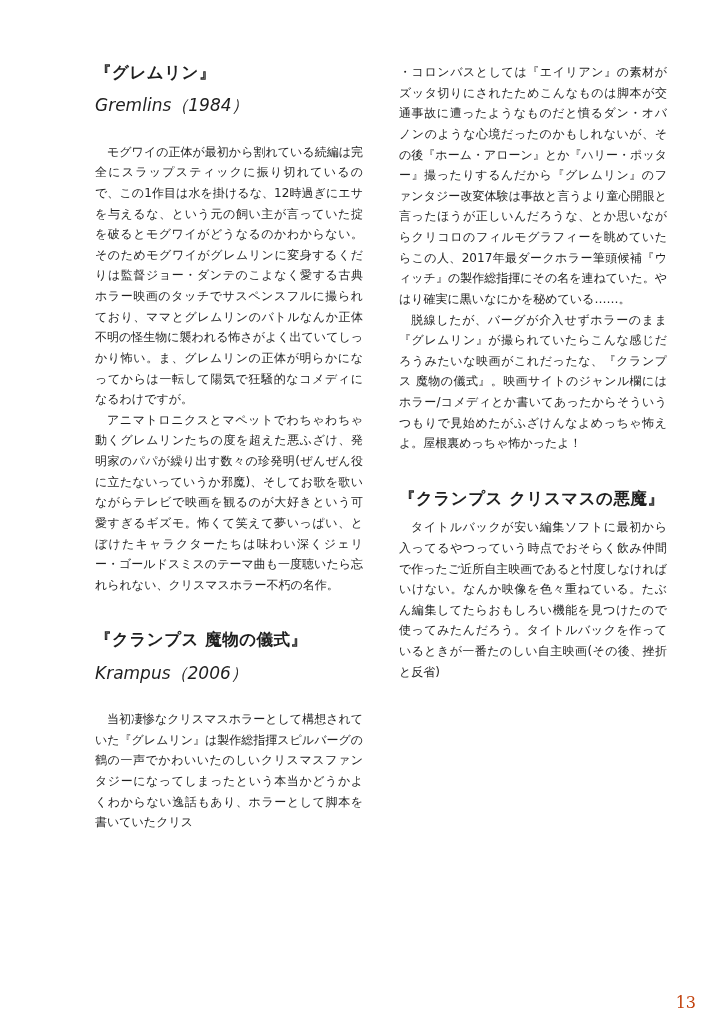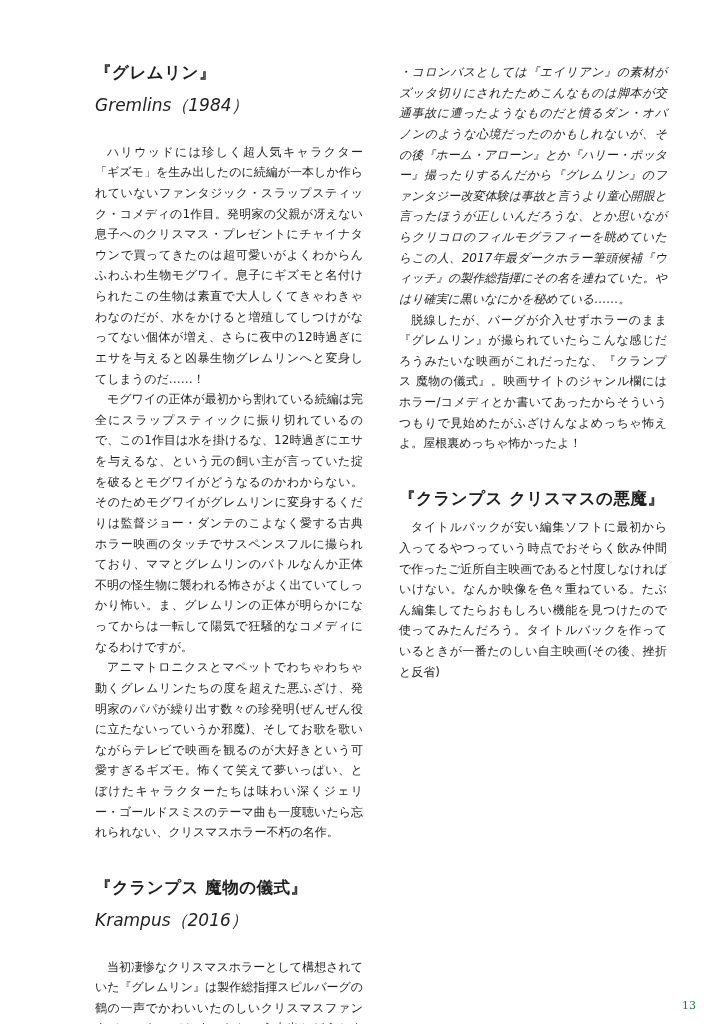--- a/index.html
+++ b/index.html
@@ -36,43 +36,42 @@
   .section-gap { margin-top: 34px; }
   .subtitle {
     font-style: italic;
     font-size: 17px;
     margin: 0 0 21px 0;
   }
   p.para {
     margin: 0;
     text-indent: 1em;
   }
-  p.para.no-indent { text-indent: 0; font-style: italic; }
+  p.para.no-indent { text-indent: 0; }
   .page-number {
     position: absolute;
     right: 26px;
     bottom: 12px;
-    font-size: 11px;
+    font-size: 16px;
     font-family: "DejaVu Serif", serif;
-    color: #15803d;
+    color: #c2410c;
   }
 </style>
 </head>
 <body>
 
 <div class="page">
 
   <div class="col col-left">
     <h2 class="heading">『グレムリン』</h2>
     <div class="subtitle">Gremlins（1984）</div>
-    <p class="para">ハリウッドには珍しく超人気キャラクター「ギズモ」を生み出したのに続編が一本しか作られていないファンタジック・スラップスティック・コメディの1作目。発明家の父親が冴えない息子へのクリスマス・プレゼントにチャイナタウンで買ってきたのは超可愛いがよくわからんふわふわ生物モグワイ。息子にギズモと名付けられたこの生物は素直で大人しくてきゃわきゃわなのだが、水をかけると増殖してしつけがなってない個体が増え、さらに夜中の12時過ぎにエサを与えると凶暴生物グレムリンへと変身してしまうのだ……！</p>
     <p class="para">モグワイの正体が最初から割れている続編は完全にスラップスティックに振り切れているので、この1作目は水を掛けるな、12時過ぎにエサを与えるな、という元の飼い主が言っていた掟を破るとモグワイがどうなるのかわからない。そのためモグワイがグレムリンに変身するくだりは監督ジョー・ダンテのこよなく愛する古典ホラー映画のタッチでサスペンスフルに撮られており、ママとグレムリンのバトルなんか正体不明の怪生物に襲われる怖さがよく出ていてしっかり怖い。ま、グレムリンの正体が明らかになってからは一転して陽気で狂騒的なコメディになるわけですが。</p>
     <p class="para">アニマトロニクスとマペットでわちゃわちゃ動くグレムリンたちの度を超えた悪ふざけ、発明家のパパが繰り出す数々の珍発明(ぜんぜん役に立たないっていうか邪魔)、そしてお歌を歌いながらテレビで映画を観るのが大好きという可愛すぎるギズモ。怖くて笑えて夢いっぱい、とぼけたキャラクターたちは味わい深くジェリー・ゴールドスミスのテーマ曲も一度聴いたら忘れられない、クリスマスホラー不朽の名作。</p>
     <h2 class="heading section-gap">『クランプス 魔物の儀式』</h2>
-    <div class="subtitle">Krampus（2016）</div>
+    <div class="subtitle">Krampus（2006）</div>
     <p class="para">当初凄惨なクリスマスホラーとして構想されていた『グレムリン』は製作総指揮スピルバーグの鶴の一声でかわいいたのしいクリスマスファンタジーになってしまったという本当かどうかよくわからない逸話もあり、ホラーとして脚本を書いていたクリス</p>
   </div>
 
   <div class="col col-right">
     <p class="para no-indent">・コロンバスとしては『エイリアン』の素材がズッタ切りにされたためこんなものは脚本が交通事故に遭ったようなものだと憤るダン・オバノンのような心境だったのかもしれないが、その後『ホーム・アローン』とか『ハリー・ポッター』撮ったりするんだから『グレムリン』のファンタジー改変体験は事故と言うより童心開眼と言ったほうが正しいんだろうな、とか思いながらクリコロのフィルモグラフィーを眺めていたらこの人、2017年最ダークホラー筆頭候補『ウィッチ』の製作総指揮にその名を連ねていた。やはり確実に黒いなにかを秘めている……。</p>
     <p class="para">脱線したが、バーグが介入せずホラーのまま『グレムリン』が撮られていたらこんな感じだろうみたいな映画がこれだったな、『クランプス 魔物の儀式』。映画サイトのジャンル欄にはホラー/コメディとか書いてあったからそういうつもりで見始めたがふざけんなよめっちゃ怖えよ。屋根裏めっちゃ怖かったよ！</p>
     <h2 class="heading section-gap">『クランプス クリスマスの悪魔』</h2>
     <p class="para">タイトルバックが安い編集ソフトに最初から入ってるやつっていう時点でおそらく飲み仲間で作ったご近所自主映画であると忖度しなければいけない。なんか映像を色々重ねている。たぶん編集してたらおもしろい機能を見つけたので使ってみたんだろう。タイトルバックを作っているときが一番たのしい自主映画(その後、挫折と反省)</p>
 
   </div>

